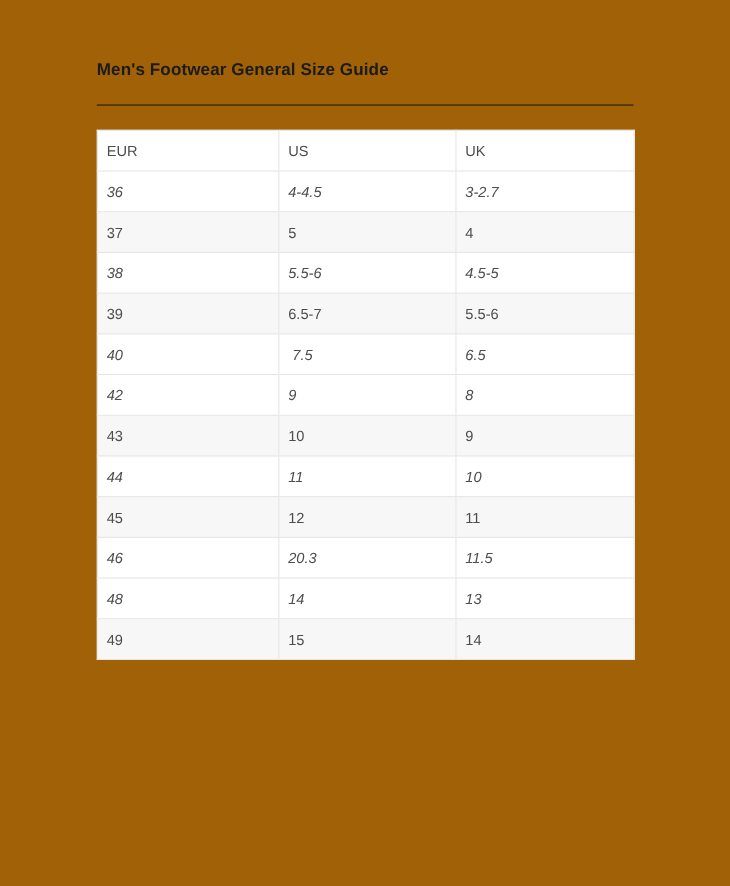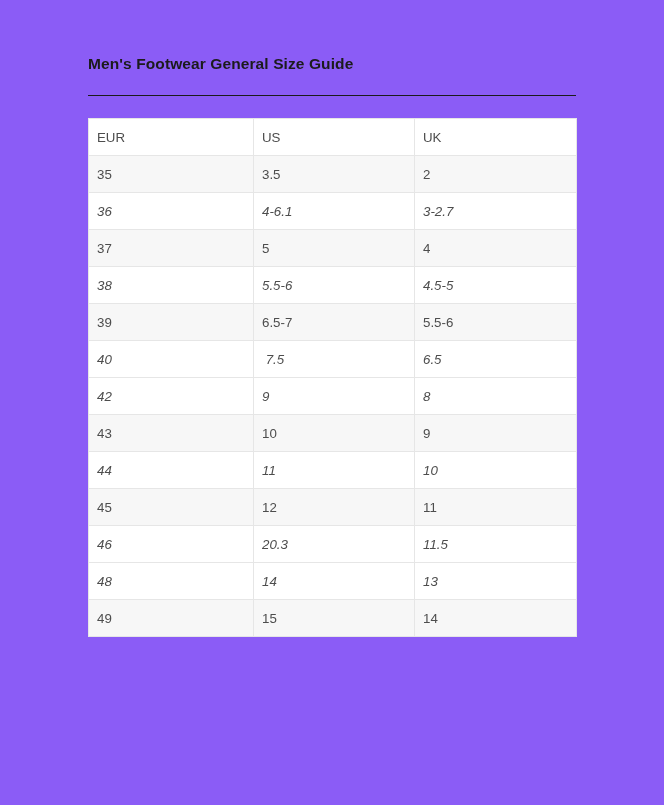--- a/index.html
+++ b/index.html
@@ -10,21 +10,21 @@
     width: 664px;
     height: 805px;
     background: #ffffff;
     font-family: "Liberation Sans", sans-serif;
     overflow: hidden;
   }
   .page {
     position: relative;
     width: 664px;
     height: 805px;
-    background: #8b5cf6;
+    background: #a16207;
   }
   .page-title {
     margin: 0;
     padding: 0;
     position: absolute;
     left: 88px;
     top: 55px;
     font-size: 15.5px;
     font-weight: bold;
     color: #1b1b1b;
@@ -96,28 +96,23 @@
         <col class="c-uk">
       </colgroup>
       <thead>
         <tr>
           <th>EUR</th>
           <th>US</th>
           <th>UK</th>
         </tr>
       </thead>
       <tbody>
-        <tr class="odd">
-          <td>35</td>
-          <td>3.5</td>
-          <td>2</td>
-        </tr>
         <tr class="even">
           <td>36</td>
-          <td>4-6.1</td>
+          <td>4-4.5</td>
           <td>3-2.7</td>
         </tr>
         <tr class="odd">
           <td>37</td>
           <td>5</td>
           <td>4</td>
         </tr>
         <tr class="even">
           <td>38</td>
           <td>5.5-6</td>

